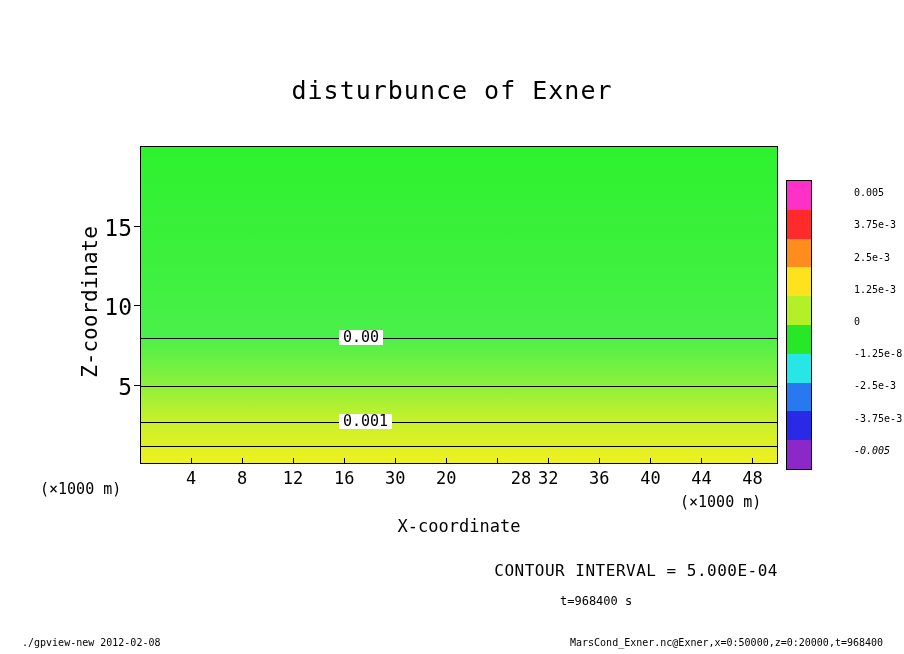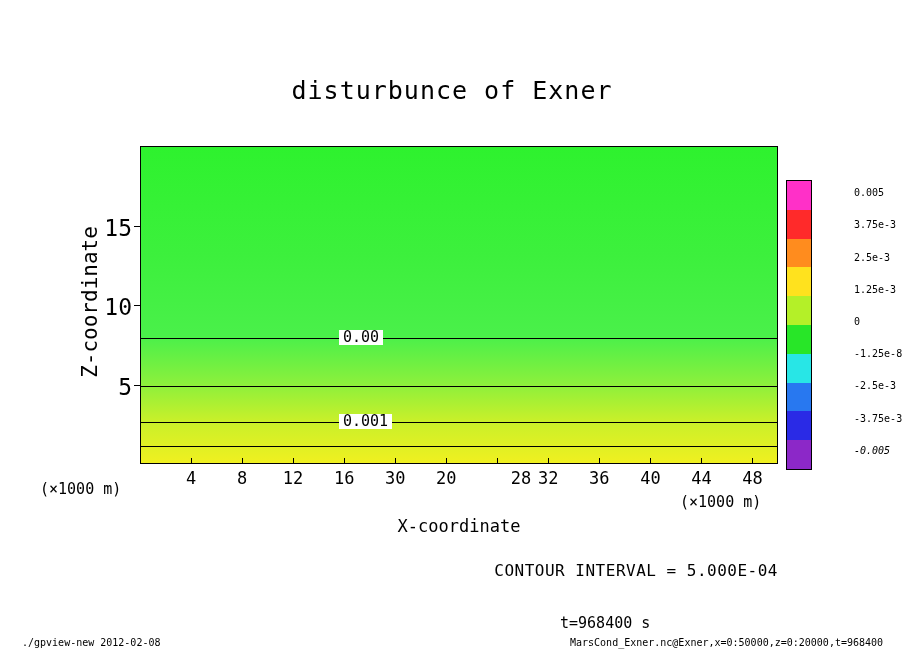--- a/index.html
+++ b/index.html
@@ -103,22 +103,22 @@
   }
 
   #contour-interval {
     left: 140px; top: 561px;
     width: 638px;
     text-align: right;
     font-size: 16px;
     letter-spacing: 0.5px;
   }
   #time-label {
-    left: 560px; top: 614px;
-    font-size: 15px;
+    left: 560px; top: 594px;
+    font-size: 12px;
   }
   #footer-left {
     left: 22px; top: 637px;
     font-size: 10px;
   }
   #footer-right {
     left: 570px; top: 637px;
     font-size: 10px;
   }
 

